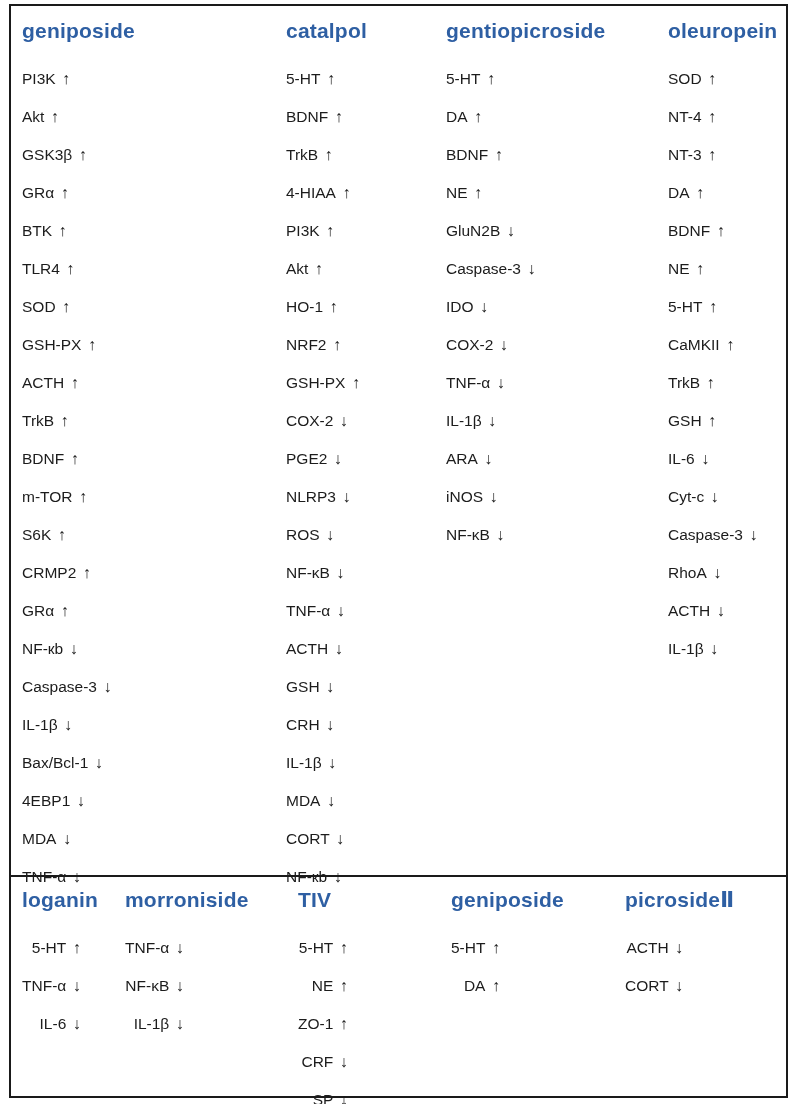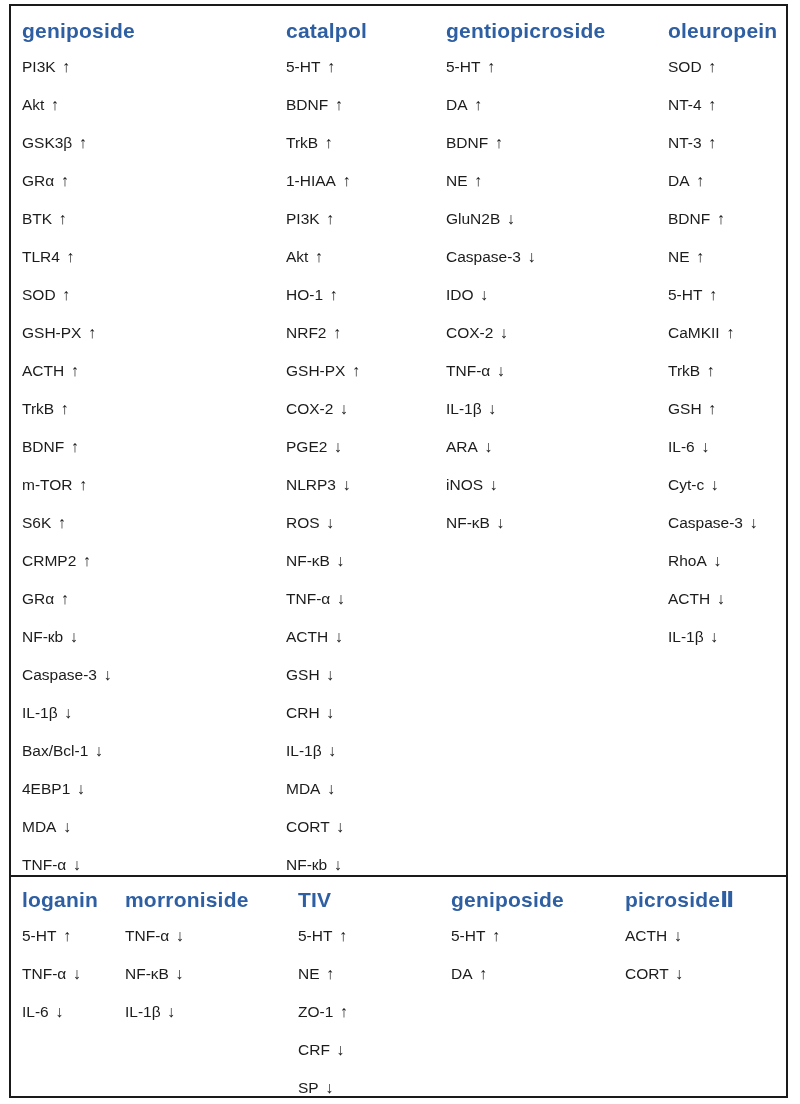--- a/index.html
+++ b/index.html
@@ -44,39 +44,39 @@
     height: 0;
     border-top: 2px solid #1a1a1a;
   }
 
   .block {
     position: absolute;
     left: 0;
     right: 0;
   }
   .block-top { top: 0; height: 869px; }
-  .block-bottom { top: 871px; height: 186px; }
+  .block-bottom { top: 871px; height: 186px; text-align: right; }
 
   .col {
     position: absolute;
     top: 0;
   }
 
   .col-header {
     color: #2e5fa3;
     font-weight: bold;
     font-size: 21px;
     line-height: 26px;
     letter-spacing: 0.2px;
     white-space: nowrap;
     height: 30px;
   }
 
   .col-items {
-    margin-top: 0;
+    margin-top: 12px;
   }
 
   .item {
     color: #1c1c1c;
     font-size: 15.5px;
     line-height: 17px;
     height: 38px;
     white-space: nowrap;
     display: block;
   }
@@ -137,21 +137,21 @@
             <div class="item"><span class="name">MDA</span><span class="arrow"> ↓</span></div>
             <div class="item"><span class="name">TNF-α</span><span class="arrow"> ↓</span></div>
           </div>
         </div>
         <div class="col c-top-1">
           <div class="col-header header-offset">catalpol</div>
           <div class="col-items items-offset">
             <div class="item"><span class="name">5-HT</span><span class="arrow"> ↑</span></div>
             <div class="item"><span class="name">BDNF</span><span class="arrow"> ↑</span></div>
             <div class="item"><span class="name">TrkB</span><span class="arrow"> ↑</span></div>
-            <div class="item"><span class="name">1-HIAA</span><span class="arrow"> ↑</span></div>
+            <div class="item"><span class="name">4-HIAA</span><span class="arrow"> ↑</span></div>
             <div class="item"><span class="name">PI3K</span><span class="arrow"> ↑</span></div>
             <div class="item"><span class="name">Akt</span><span class="arrow"> ↑</span></div>
             <div class="item"><span class="name">HO-1</span><span class="arrow"> ↑</span></div>
             <div class="item"><span class="name">NRF2</span><span class="arrow"> ↑</span></div>
             <div class="item"><span class="name">GSH-PX</span><span class="arrow"> ↑</span></div>
             <div class="item"><span class="name">COX-2</span><span class="arrow"> ↓</span></div>
             <div class="item"><span class="name">PGE2</span><span class="arrow"> ↓</span></div>
             <div class="item"><span class="name">NLRP3</span><span class="arrow"> ↓</span></div>
             <div class="item"><span class="name">ROS</span><span class="arrow"> ↓</span></div>
             <div class="item"><span class="name">NF-κB</span><span class="arrow"> ↓</span></div>

